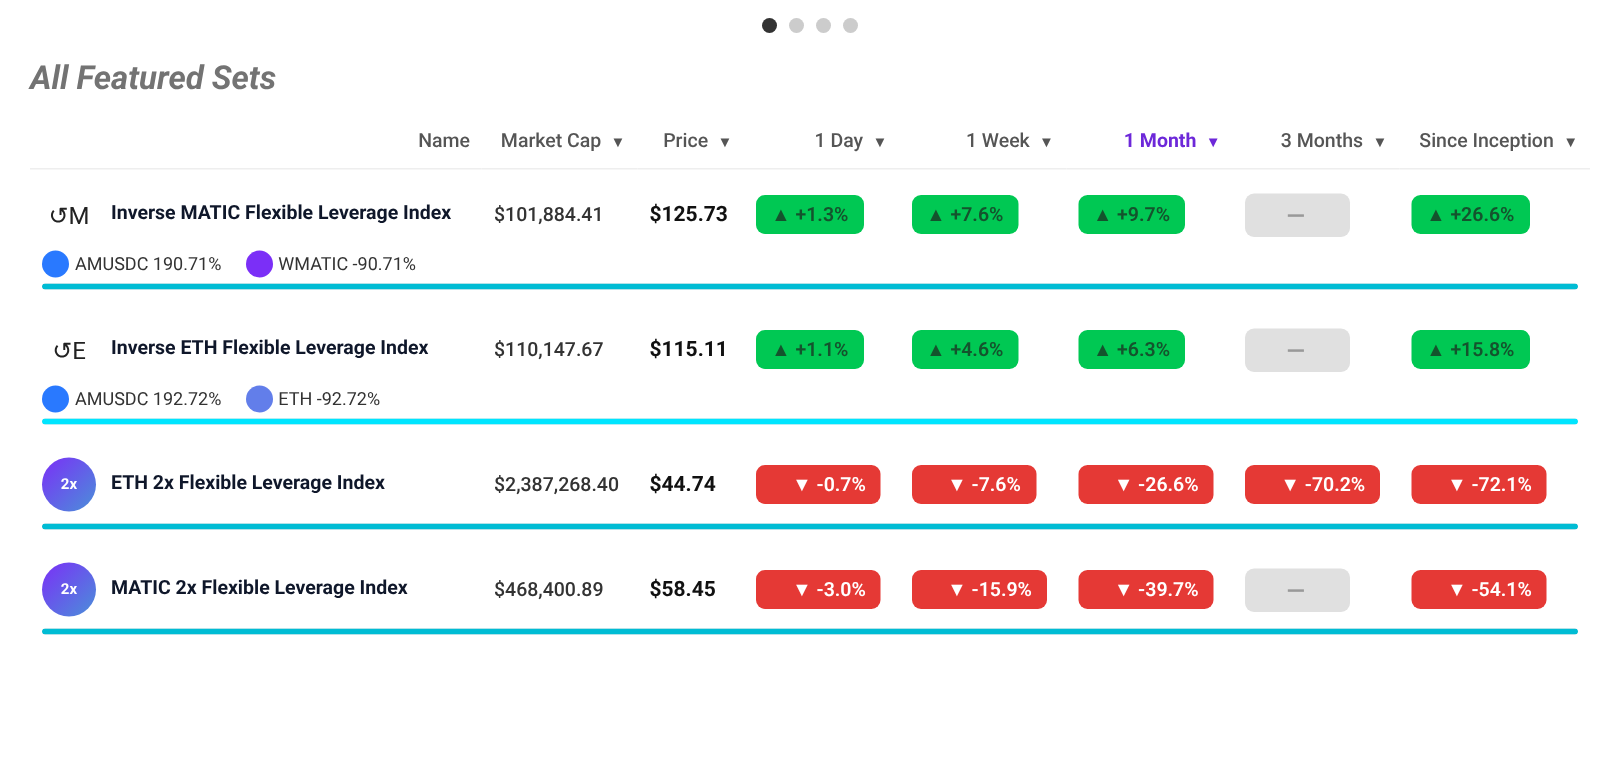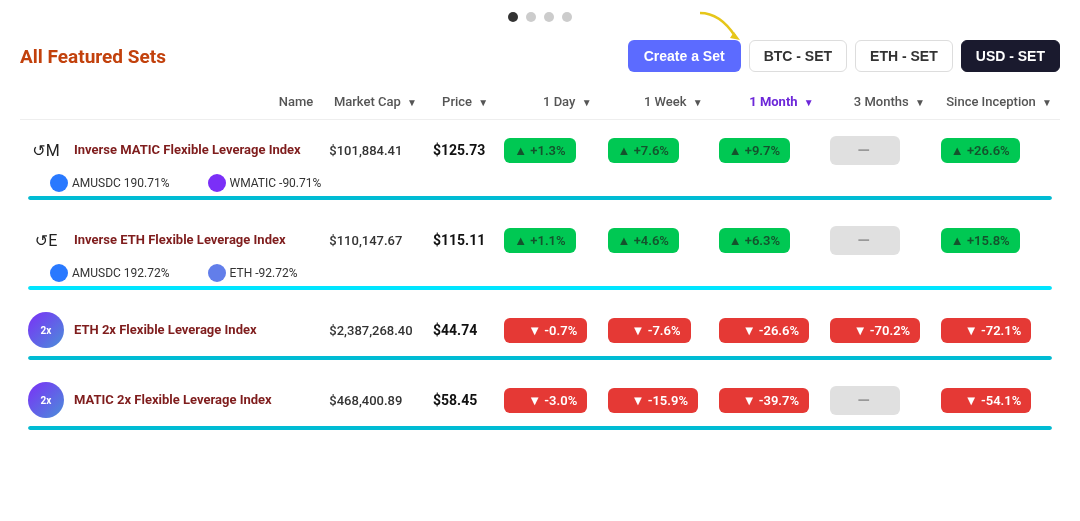--- a/index.html
+++ b/index.html
@@ -24,23 +24,24 @@
     }
     .dot.active { background: #333; }
 
     .page-header {
       display: flex;
       align-items: center;
       justify-content: space-between;
       padding: 10px 20px 12px;
     }
     .page-title {
-      font-size: 19px;
+      font-size: 22px;
       font-weight: 700;
-      color: #c2410c;
+      color: #737373;
+      font-style: italic;
     }
     .header-actions {
       display: flex;
       align-items: center;
       gap: 8px;
       position: relative;
     }
     .create-set-btn {
       background: #5c6bff;
       color: #fff;
@@ -145,21 +146,21 @@
     .icon-matic2x {
       background: linear-gradient(135deg, #7b2ff7, #4a90d9);
       color: white;
       font-size: 10px;
       font-weight: bold;
     }
 
     .asset-name {
       font-weight: 700;
       font-size: 13px;
-      color: #7f1d1d;
+      color: #0f172a;
       line-height: 1.3;
     }
 
     .badge {
       display: inline-block;
       padding: 5px 10px;
       border-radius: 6px;
       font-size: 13px;
       font-weight: 600;
       white-space: nowrap;
@@ -186,21 +187,20 @@
       display: flex;
       align-items: center;
       gap: 16px;
       font-size: 12px;
       color: #333;
     }
     .token-entry {
       display: flex;
       align-items: center;
       gap: 4px;
-      margin-left: 22px;
     }
     .token-icon {
       width: 18px;
       height: 18px;
       border-radius: 50%;
       display: flex;
       align-items: center;
       justify-content: center;
       font-size: 8px;
       font-weight: bold;
@@ -241,33 +241,20 @@
 
 <div class="page-dots">
   <div class="dot active"></div>
   <div class="dot"></div>
   <div class="dot"></div>
   <div class="dot"></div>
 </div>
 
 <div class="page-header">
   <h1 class="page-title">All Featured Sets</h1>
-  <div class="header-actions">
-
-    <div class="arrow-annotation">
-      <svg class="arrow-svg" viewBox="0 0 60 40" fill="none" xmlns="http://www.w3.org/2000/svg">
-        <path d="M10 5 Q30 5 45 28" stroke="#e6c619" stroke-width="2.5" fill="none"></path>
-        <polygon points="40,30 50,32 44,24" fill="#e6c619"></polygon>
-      </svg>
-    </div>
-    <button class="create-set-btn">Create a Set</button>
-    <button class="set-btn">BTC - SET</button>
-    <button class="set-btn">ETH - SET</button>
-    <button class="set-btn active">USD - SET</button>
-  </div>
 </div>
 
 <div class="table-container">
   <table>
     <thead>
       <tr>
         <th>
           <span>Name</span>
         </th>
         <th>

